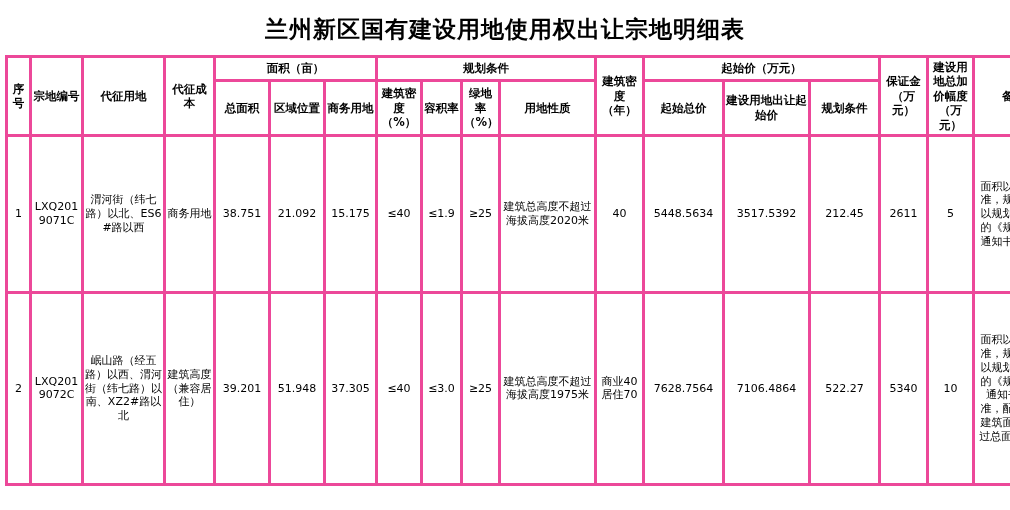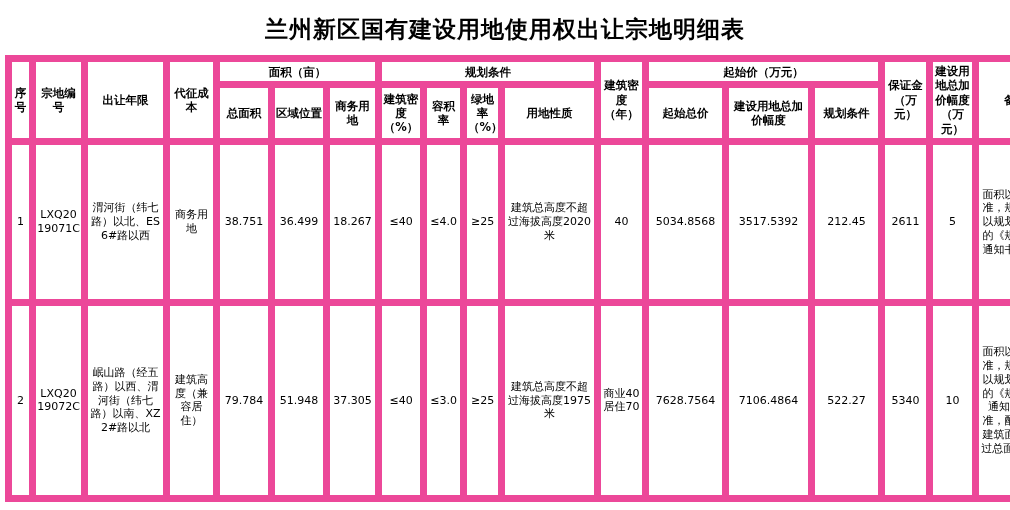--- a/index.html
+++ b/index.html
@@ -28,21 +28,21 @@
     padding-bottom: 10px;
     font-family: "DejaVu Sans", "Liberation Sans", sans-serif;
   }
   table.sheet {
     border-collapse: collapse;
     width: 1000px;
     margin: 0 5px;
     table-layout: fixed;
   }
   table.sheet th, table.sheet td {
-    border: 7px solid #ec4899;
+    border: 3px solid #ec4899;
     text-align: center;
     vertical-align: middle;
     font-size: 11px;
     line-height: 1.25;
     padding: 2px 1px;
     word-break: break-all;
   }
   table.sheet th {
     font-weight: bold;
     font-size: 11.5px;
@@ -82,70 +82,70 @@
       <col style="width:86px">
       <col style="width:70px">
       <col style="width:48px">
       <col style="width:46px">
       <col style="width:80px">
     </colgroup>
     <thead>
       <tr>
         <th rowspan="2">序号</th>
         <th rowspan="2">宗地编号</th>
-        <th rowspan="2" class="grp">出让年限</th>
+        <th rowspan="2" class="grp">代征用地</th>
         <th rowspan="2">代征成本</th>
         <th colspan="3" class="grp">面积（亩）</th>
         <th colspan="4" class="grp">规划条件</th>
         <th rowspan="2">建筑密度（年）</th>
         <th colspan="3" class="grp">起始价（万元）</th>
         <th rowspan="2">保证金（万元）</th>
         <th rowspan="2">建设用地总加价幅度（万元）</th>
         <th rowspan="2">备注</th>
       </tr>
       <tr>
         <th>总面积</th>
         <th>区域位置</th>
         <th>商务用地</th>
         <th>建筑密度（%）</th>
         <th>容积率</th>
         <th>绿地率（%）</th>
         <th>用地性质</th>
         <th>起始总价</th>
-        <th>建设用地总加价幅度</th>
+        <th>建设用地出让起始价</th>
         <th>规划条件</th>
       </tr>
     </thead>
     <tbody>
       <tr class="r1">
         <td class="cell">1</td>
         <td class="cell">LXQ2019071C</td>
         <td class="cell">渭河街（纬七路）以北、ES6#路以西</td>
         <td class="cell">商务用地</td>
         <td class="cell">38.751</td>
-        <td class="cell">36.499</td>
-        <td class="cell">18.267</td>
+        <td class="cell">21.092</td>
+        <td class="cell">15.175</td>
         <td class="cell">≤40</td>
-        <td class="cell">≤4.0</td>
+        <td class="cell">≤1.9</td>
         <td class="cell">≥25</td>
         <td class="cell">建筑总高度不超过海拔高度2020米</td>
         <td class="cell">40</td>
-        <td class="cell">5034.8568</td>
+        <td class="cell">5448.5634</td>
         <td class="cell">3517.5392</td>
         <td class="cell">212.45</td>
         <td class="cell">2611</td>
         <td class="cell">5</td>
         <td class="cell">面积以实测为准，规划条件以规划局出具的《规划条件通知书》为准</td>
       </tr>
       <tr class="r2">
         <td class="cell">2</td>
         <td class="cell">LXQ2019072C</td>
         <td class="cell">岷山路（经五路）以西、渭河街（纬七路）以南、XZ2#路以北</td>
         <td class="cell">建筑高度（兼容居住）</td>
-        <td class="cell">79.784</td>
+        <td class="cell">39.201</td>
         <td class="cell">51.948</td>
         <td class="cell">37.305</td>
         <td class="cell">≤40</td>
         <td class="cell">≤3.0</td>
         <td class="cell">≥25</td>
         <td class="cell">建筑总高度不超过海拔高度1975米</td>
         <td class="cell">商业40居住70</td>
         <td class="cell">7628.7564</td>
         <td class="cell">7106.4864</td>
         <td class="cell">522.27</td>

